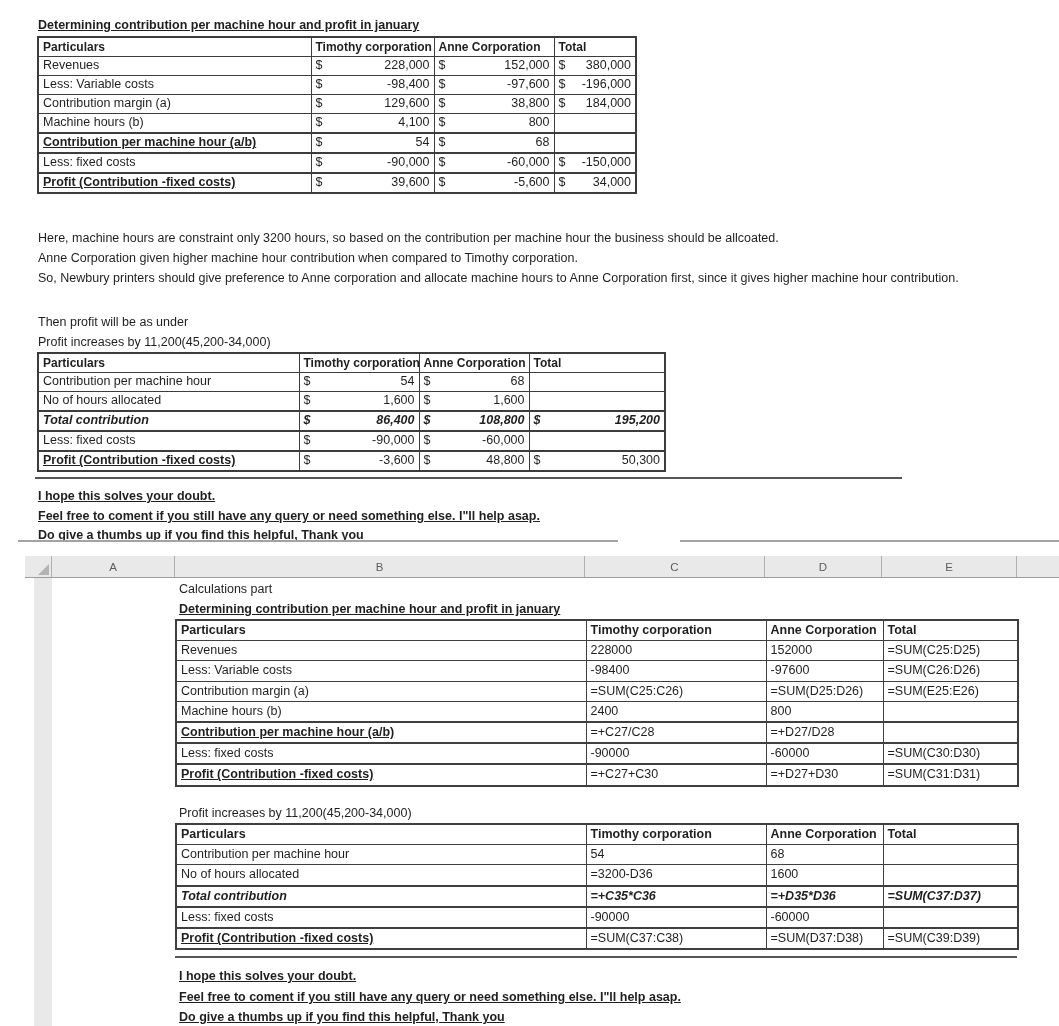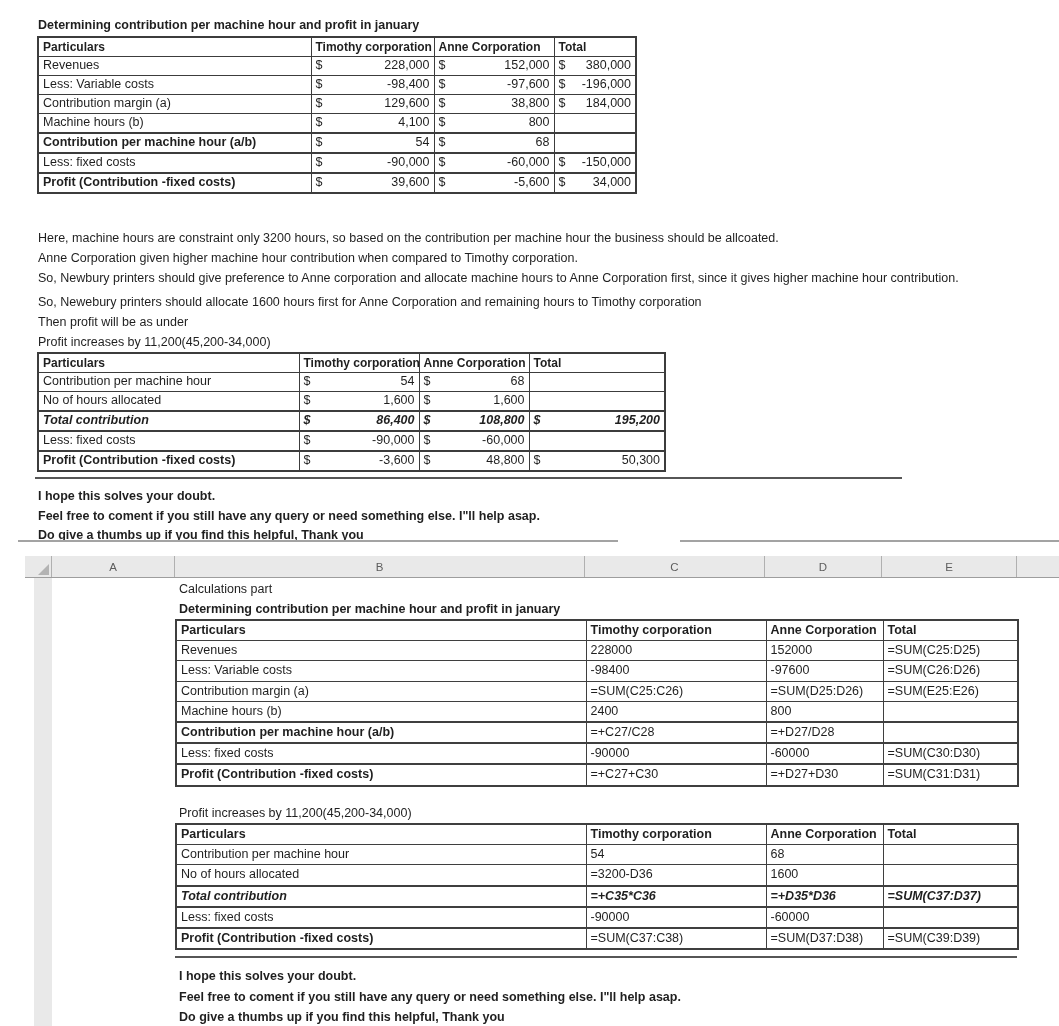--- a/index.html
+++ b/index.html
@@ -1,20 +1,20 @@
 <!DOCTYPE html>
 <html><head>
 <meta charset="utf-8">
 <style>
   html,body{margin:0;padding:0;background:#fff;}
   .screen{position:relative;width:1059px;height:1026px;background:#fff;overflow:hidden;
           font-family:"Liberation Sans",sans-serif;color:#1f1f1f;}
   .abs{position:absolute;}
   .txt{font-size:12.5px;line-height:16px;white-space:nowrap;}
-  .b{font-weight:bold;}
+  .b{font-weight:bold;text-decoration:underline;}
 
   
   table.tdoc{border-collapse:collapse;table-layout:fixed;font-size:12.5px;border:2px solid #3c3c3c;}
   table.tdoc th,table.tdoc td{border:1px solid #3c3c3c;padding:0 4px;height:18px;
       line-height:1.05;white-space:nowrap;overflow:hidden;text-align:left;vertical-align:middle;}
   table.tdoc th{font-weight:bold;font-size:12px;}
   table.tdoc tr.heavy td{border-top-width:2px;}
   td.money .m{display:flex;justify-content:space-between;align-items:center;}
   td.money .cur{padding-right:6px;}
 
@@ -199,21 +199,20 @@
               <span>34,000</span>
             </div>
           </td>
     </tr>
   </tbody>
     </table>
 
   <div class="abs txt" style="left:38px;top:230px;">Here, machine hours are constraint only 3200 hours, so based on the contribution per machine hour the business should be allcoated.</div>
   <div class="abs txt" style="left:38px;top:270px;">So, Newbury printers should give preference to Anne corporation and allocate machine hours to Anne Corporation first, since it gives higher machine hour contribution.</div>
   <div class="abs txt" style="left:38px;top:250px;">Anne Corporation given higher machine hour contribution when compared to Timothy corporation.</div>
-  <div class="abs txt" style="left:38px;top:294px;">So, Newebury printers should allocate 1600 hours first for Anne Corporation and remaining hours to Timothy corporation</div>
   <div class="abs txt" style="left:38px;top:314px;">Then profit will be as under</div>
   <div class="abs txt" style="left:38px;top:334px;">Profit increases by 11,200(45,200-34,000)</div>
 
   <table class="tdoc abs" style="left:37px;top:352px;width:627px;">
     <colgroup>
         <col style="width:261px">
         <col style="width:120px">
         <col style="width:110px">
         <col style="width:136px">
       </colgroup>

